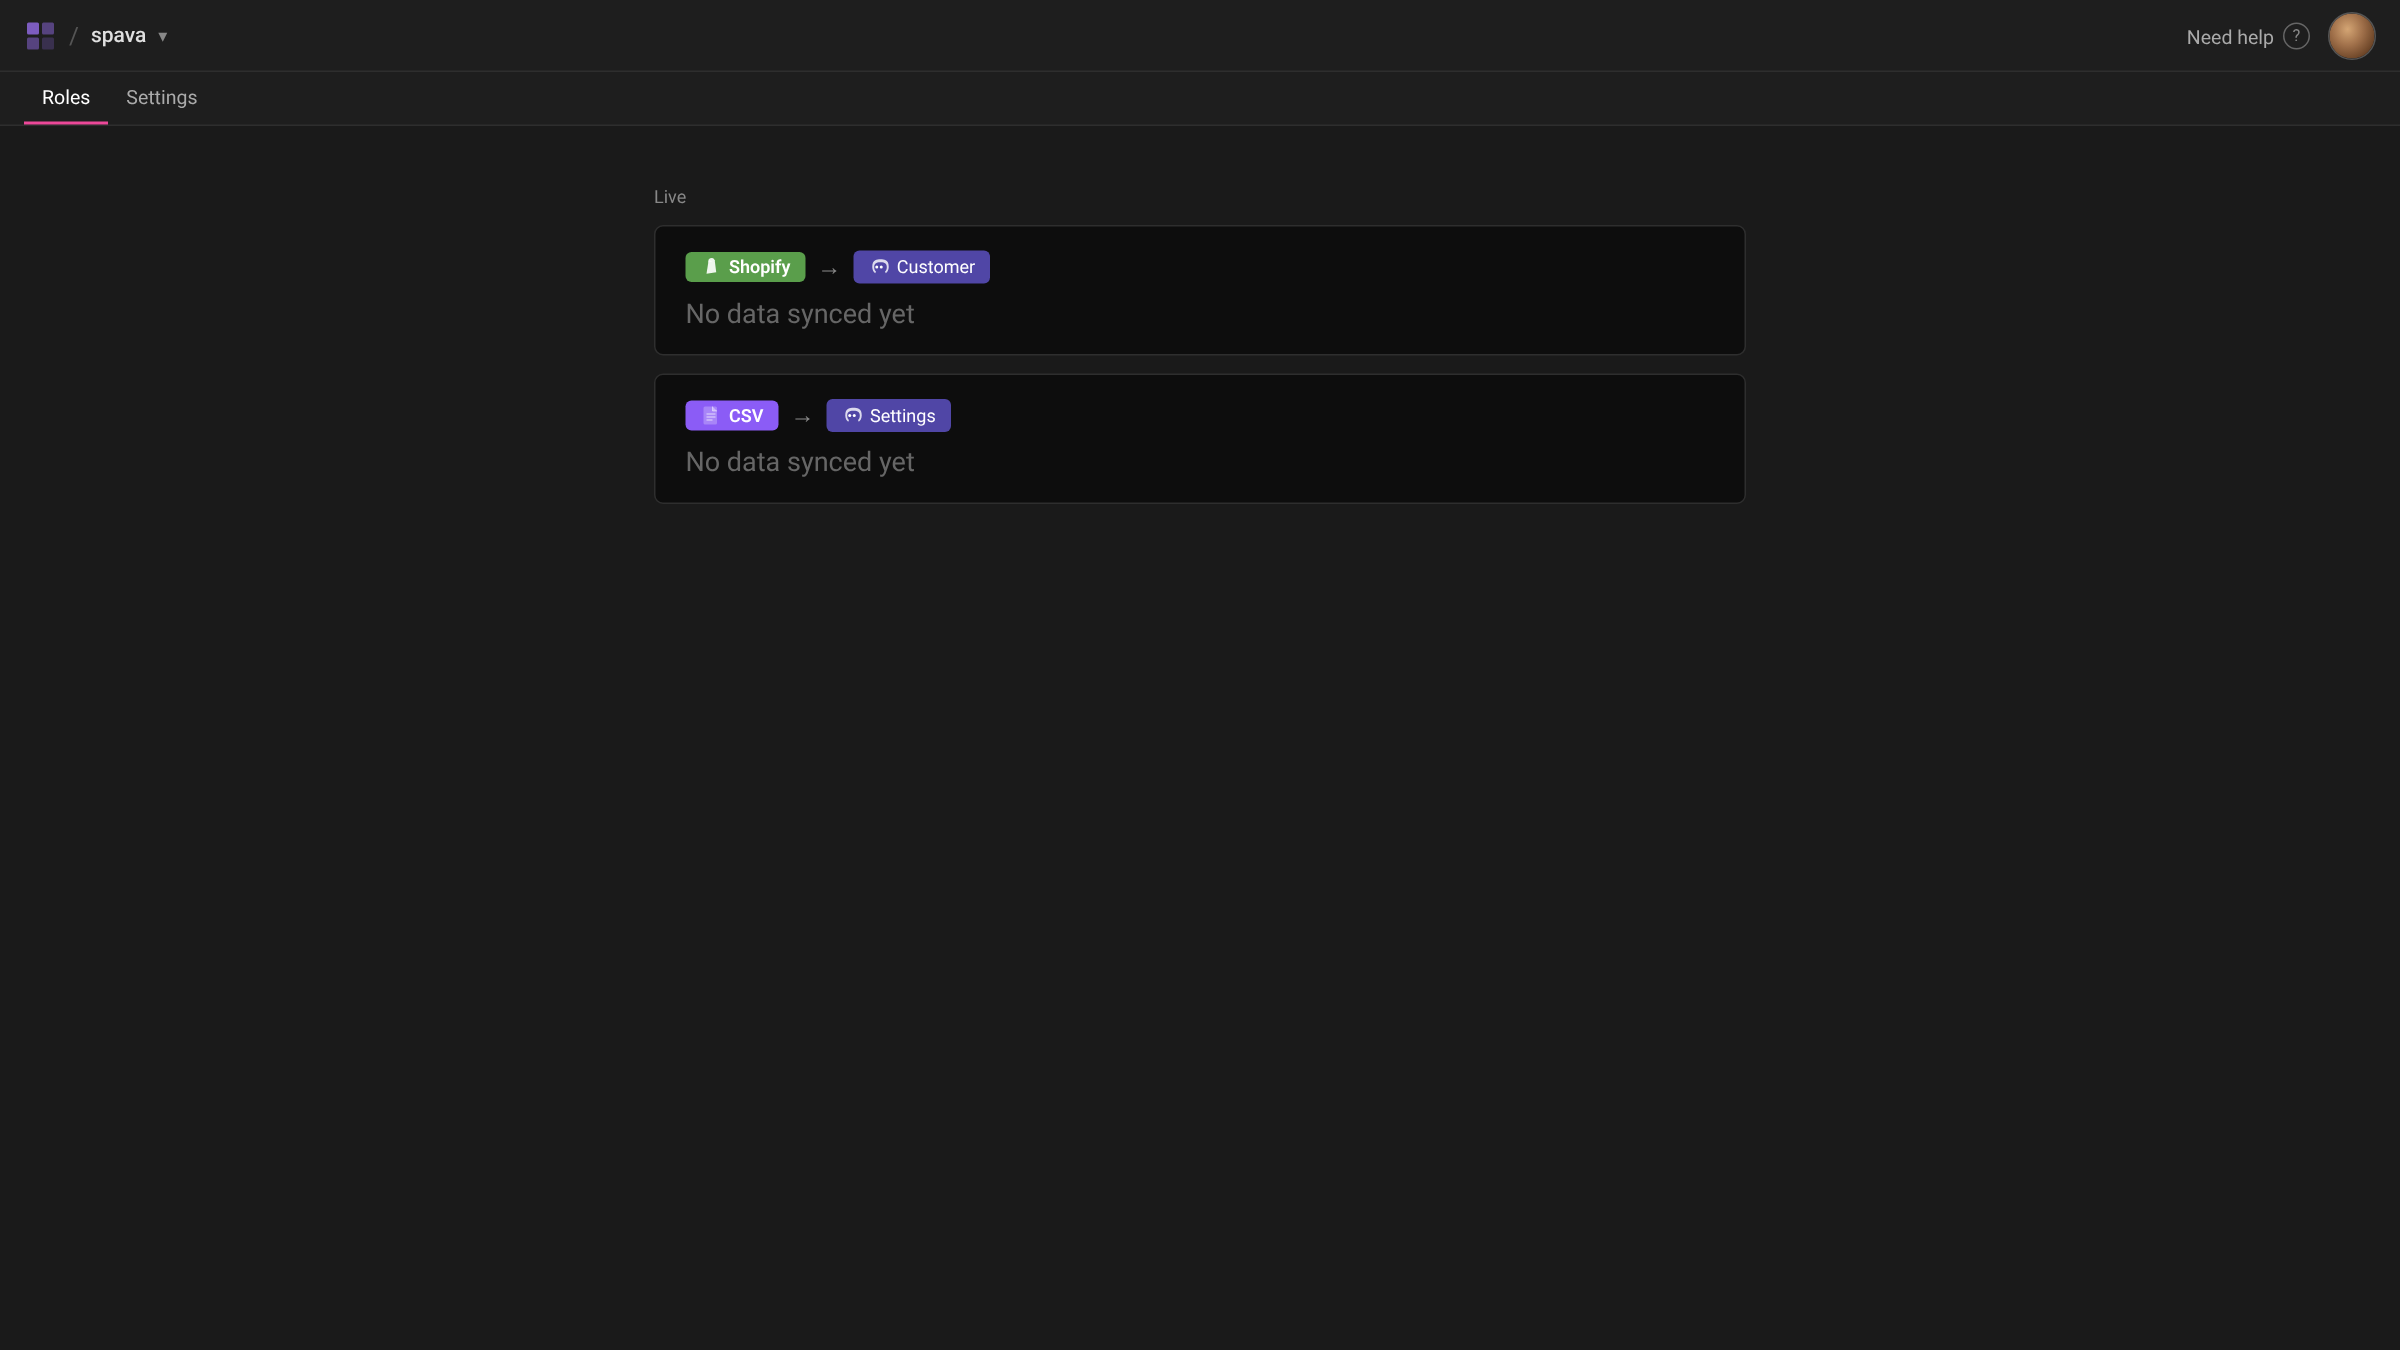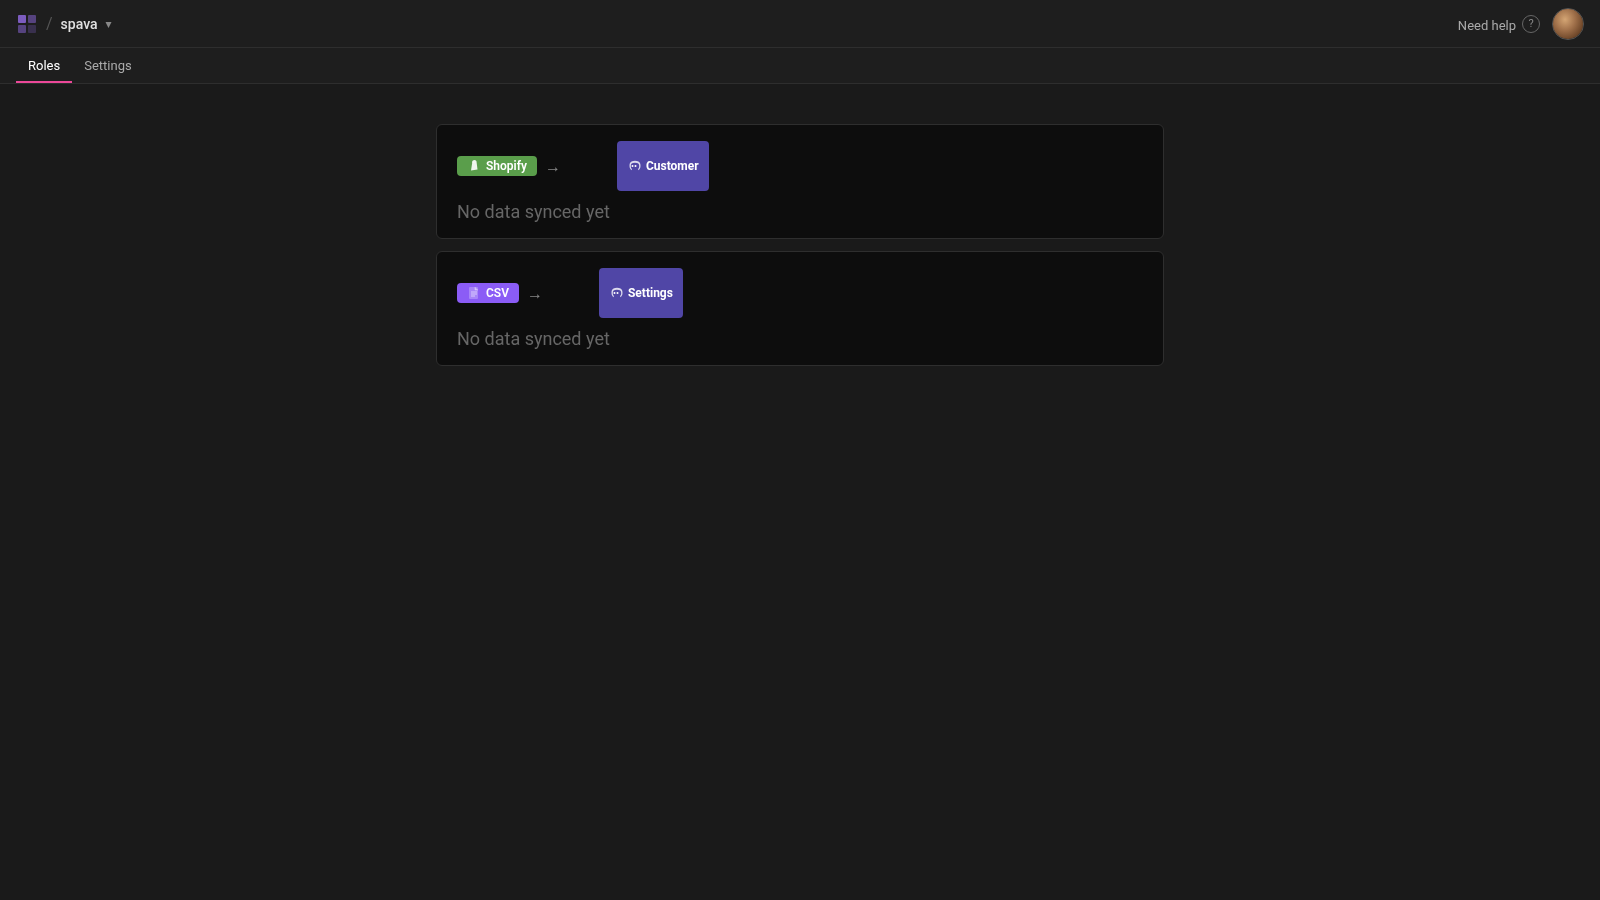--- a/index.html
+++ b/index.html
@@ -191,25 +191,24 @@
 
     .csv-badge {
       background-color: #8b5cf6;
       color: #ffffff;
     }
 
     .dest-badge {
       display: inline-flex;
       align-items: center;
       gap: 5px;
-      padding: 18px 10px;
+      padding: 4px 10px;
       border-radius: 4px;
       font-size: 12px;
-      font-weight: 700;
-      margin-left: 48px;
+      font-weight: 400;
     }
 
     .customer-badge {
       background-color: #5046a6;
       color: #ffffff;
     }
 
     .athlete-badge {
       background-color: #5046a6;
       color: #ffffff;
@@ -281,20 +280,21 @@
     </div>
   </div>
 </header>
 
 <nav class="nav-tabs">
   <a class="nav-tab active">Roles</a>
   <a class="nav-tab">Settings</a>
 </nav>
 
 <main class="main-content">
+  <div class="section-label">Live</div>
 
   <div class="sync-card">
     <div class="sync-header">
       <span class="source-badge shopify-badge">
         <span class="shopify-icon">
           <svg viewBox="0 0 14 14" fill="none" xmlns="http://www.w3.org/2000/svg">
             <path d="M9.5 2.5 C9.5 2.5 9 1 7.5 1 C6 1 5.5 2 5.5 2 L4 11.5 L10.5 10.5 L9.5 2.5Z" fill="white" opacity="0.9"></path>
             <path d="M5.5 2 L5 4 L8 3.5Z" fill="white" opacity="0.6"></path>
           </svg>
         </span>

